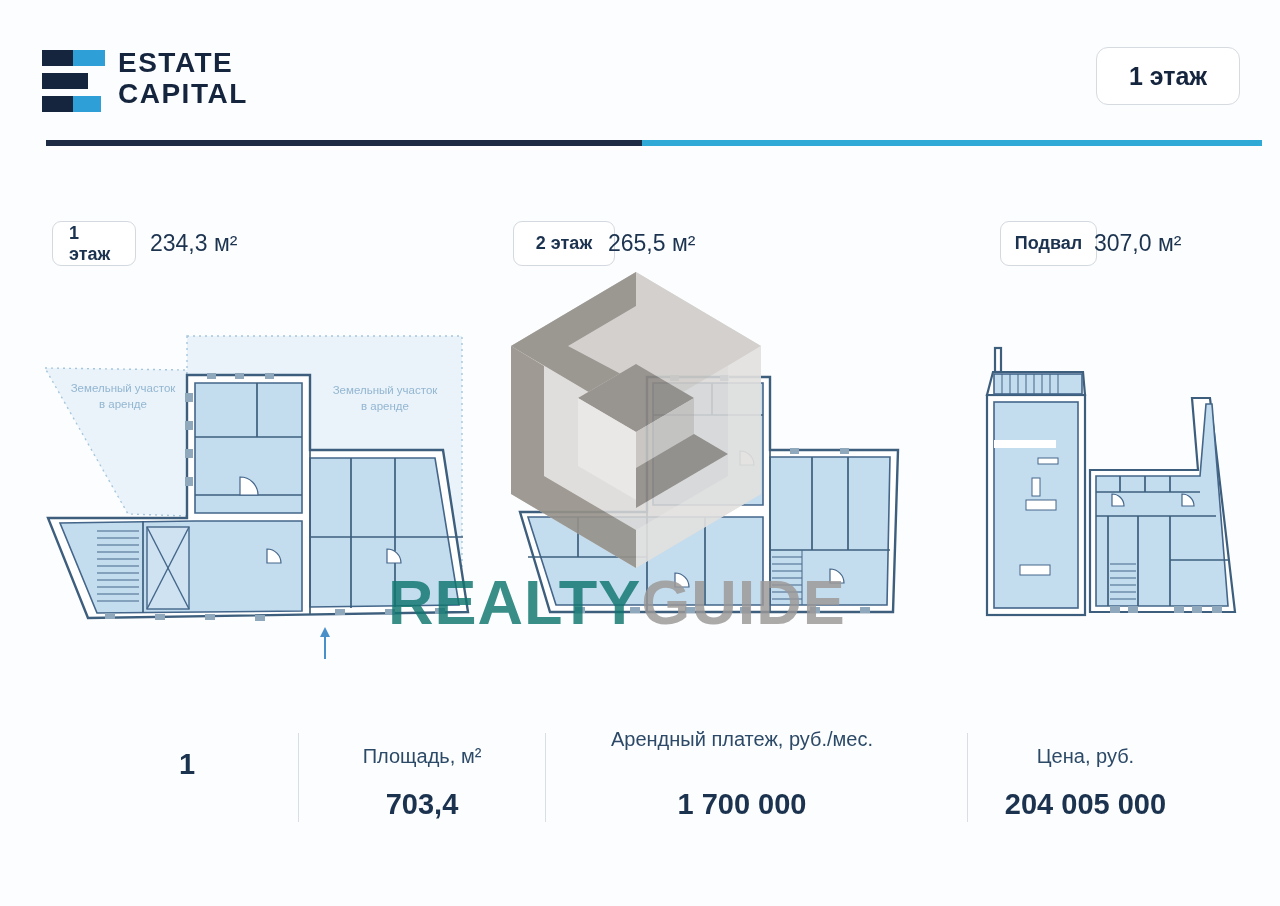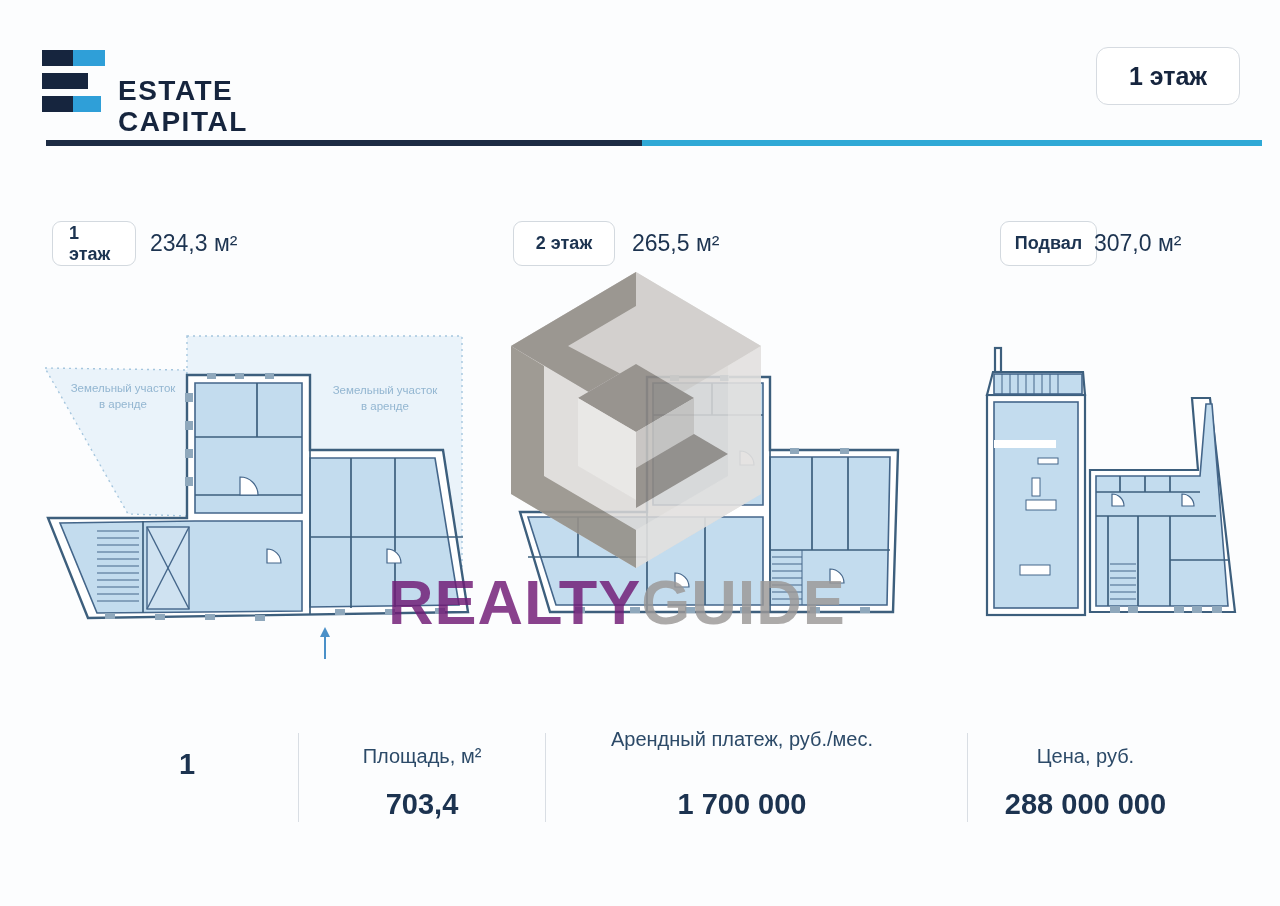--- a/index.html
+++ b/index.html
@@ -17,21 +17,21 @@
   .logo-mark { left:42px; top:48px; width:64px; height:64px; }
   .logo-bar { position:absolute; height:16px; }
   .bar1d { left:0; top:2px;  width:31px; background:#16253e; }
   .bar1l { left:31px; top:2px; width:32px; background:#2f9fd8; }
   .bar2d { left:0; top:25px; width:46px; background:#16253e; }
   .bar3d { left:0; top:48px; width:31px; background:#16253e; }
   .bar3l { left:31px; top:48px; width:28px; background:#2f9fd8; }
   .brand-text {
     left:118px; top:47px;
     font-size:28px; font-weight:800; letter-spacing:1.5px;
-    line-height:31px; color:#16253e;margin-top:28px;
+    line-height:31px; color:#16253e;
   }
   .floor-select {
     left:1096px; top:47px; width:144px; height:58px;
     background:#ffffff; border:1.5px solid #d6dbe1; border-radius:12px;
     display:flex; align-items:center; justify-content:center;
     font-size:25px; font-weight:700; color:#16253e; cursor:pointer;
   }
   .divider { left:46px; top:140px; width:1216px; height:6px; display:flex; }
   .divider .seg-dark { width:596px; background:#1d2c44; }
   .divider .seg-blue { width:620px; background:#2fa9d6; }
@@ -42,38 +42,38 @@
     background:#fff; border:1.5px solid #d3d9df; border-radius:9px;
     display:flex; align-items:center; justify-content:center;
     font-size:18px; font-weight:700; color:#1c3350; cursor:pointer;
     padding:0 16px;
   }
   .badge.b1 { left:52px;  width:84px; }
   .badge.b2 { left:513px; width:102px; }
   .badge.b3 { left:984px; width:97px;margin-left:16px; }
   .area-val { position:absolute; top:230px; font-size:23px; font-weight:400; color:#1c3350; }
   .area-val.a1 { left:150px; }
-  .area-val.a2 { left:632px; }
+  .area-val.a2 { left:608px; }
   .area-val.a3 { left:1094px; }
 
   
   svg text { font-family:"Liberation Sans", sans-serif; }
   .plan { position:absolute; }
   .plan1 { left:35px;  top:325px; }
   .plan2 { left:500px; top:365px; }
   .plan3 { left:960px; top:340px; }
 
   
   .wm-cube { left:508px; top:268px; opacity:.9; }
   .wm-text {
     left:388px; top:566px; width:500px;
     font-size:63px; font-weight:800; letter-spacing:1px;
     white-space:nowrap; opacity:.82;
   }
-  .wm-light { color:#701a75; }
+  .wm-light { color:#0f766e; }
   .wm-dark  { color:#9b9897; }
 
   
   .sum-col { position:absolute; top:728px; height:96px; text-align:center; }
   .sum-col .hdr { font-size:20px; font-weight:500; color:#2c4a68; padding-top:17px; }
   .sum-col.high .hdr { padding-top:0; }
   .sum-col .val { font-size:29px; font-weight:600; color:#1c3350; margin-top:20px; }
   .sum-col.high .val { margin-top:37px; }
   .c1 { left:75px;  width:224px; }
   .c2 { left:299px; width:246px;text-align:center; }
@@ -330,14 +330,14 @@
   <div class="val">703,4</div>
 </div>
 <div class="vsep vs2"></div>
 <div class="sum-col c3 high">
   <div class="hdr">Арендный платеж, руб./мес.</div>
   <div class="val">1 700 000</div>
 </div>
 <div class="vsep vs3"></div>
 <div class="sum-col c4">
   <div class="hdr">Цена, руб.</div>
-  <div class="val">288 000 000</div>
+  <div class="val">204 005 000</div>
 </div>
 
 </body></html>

